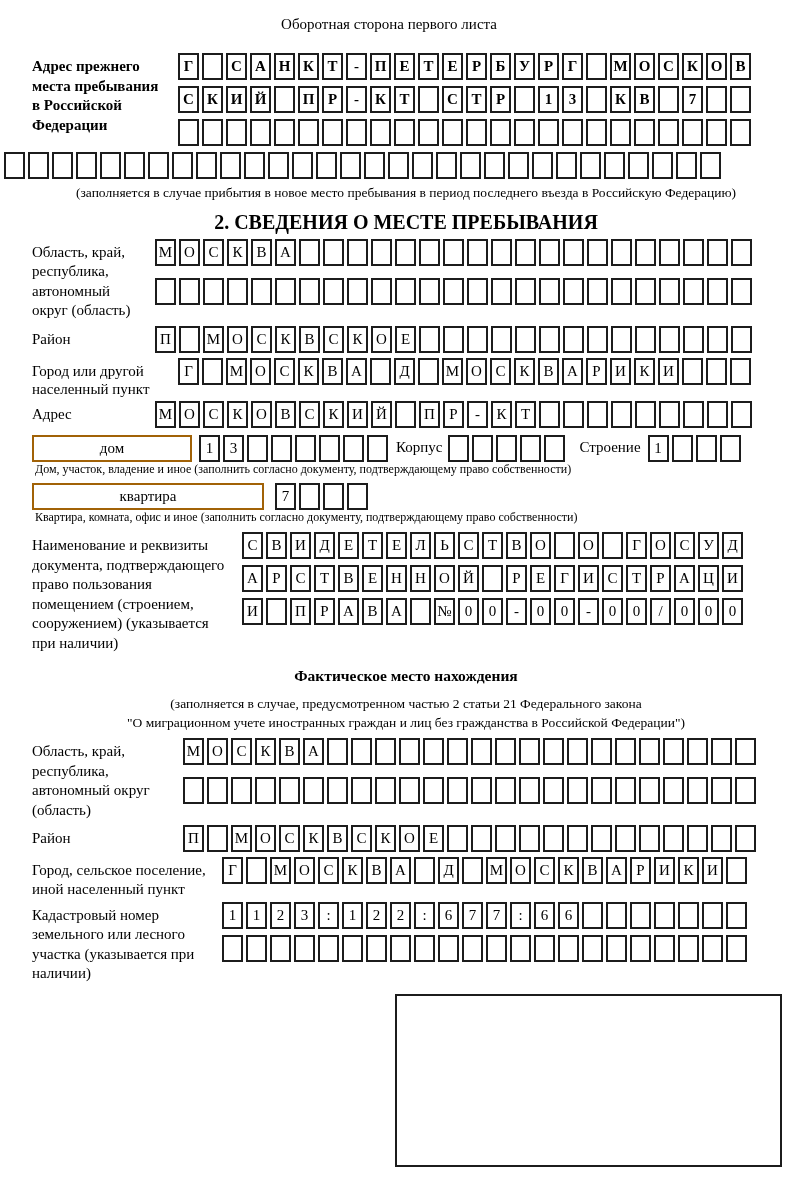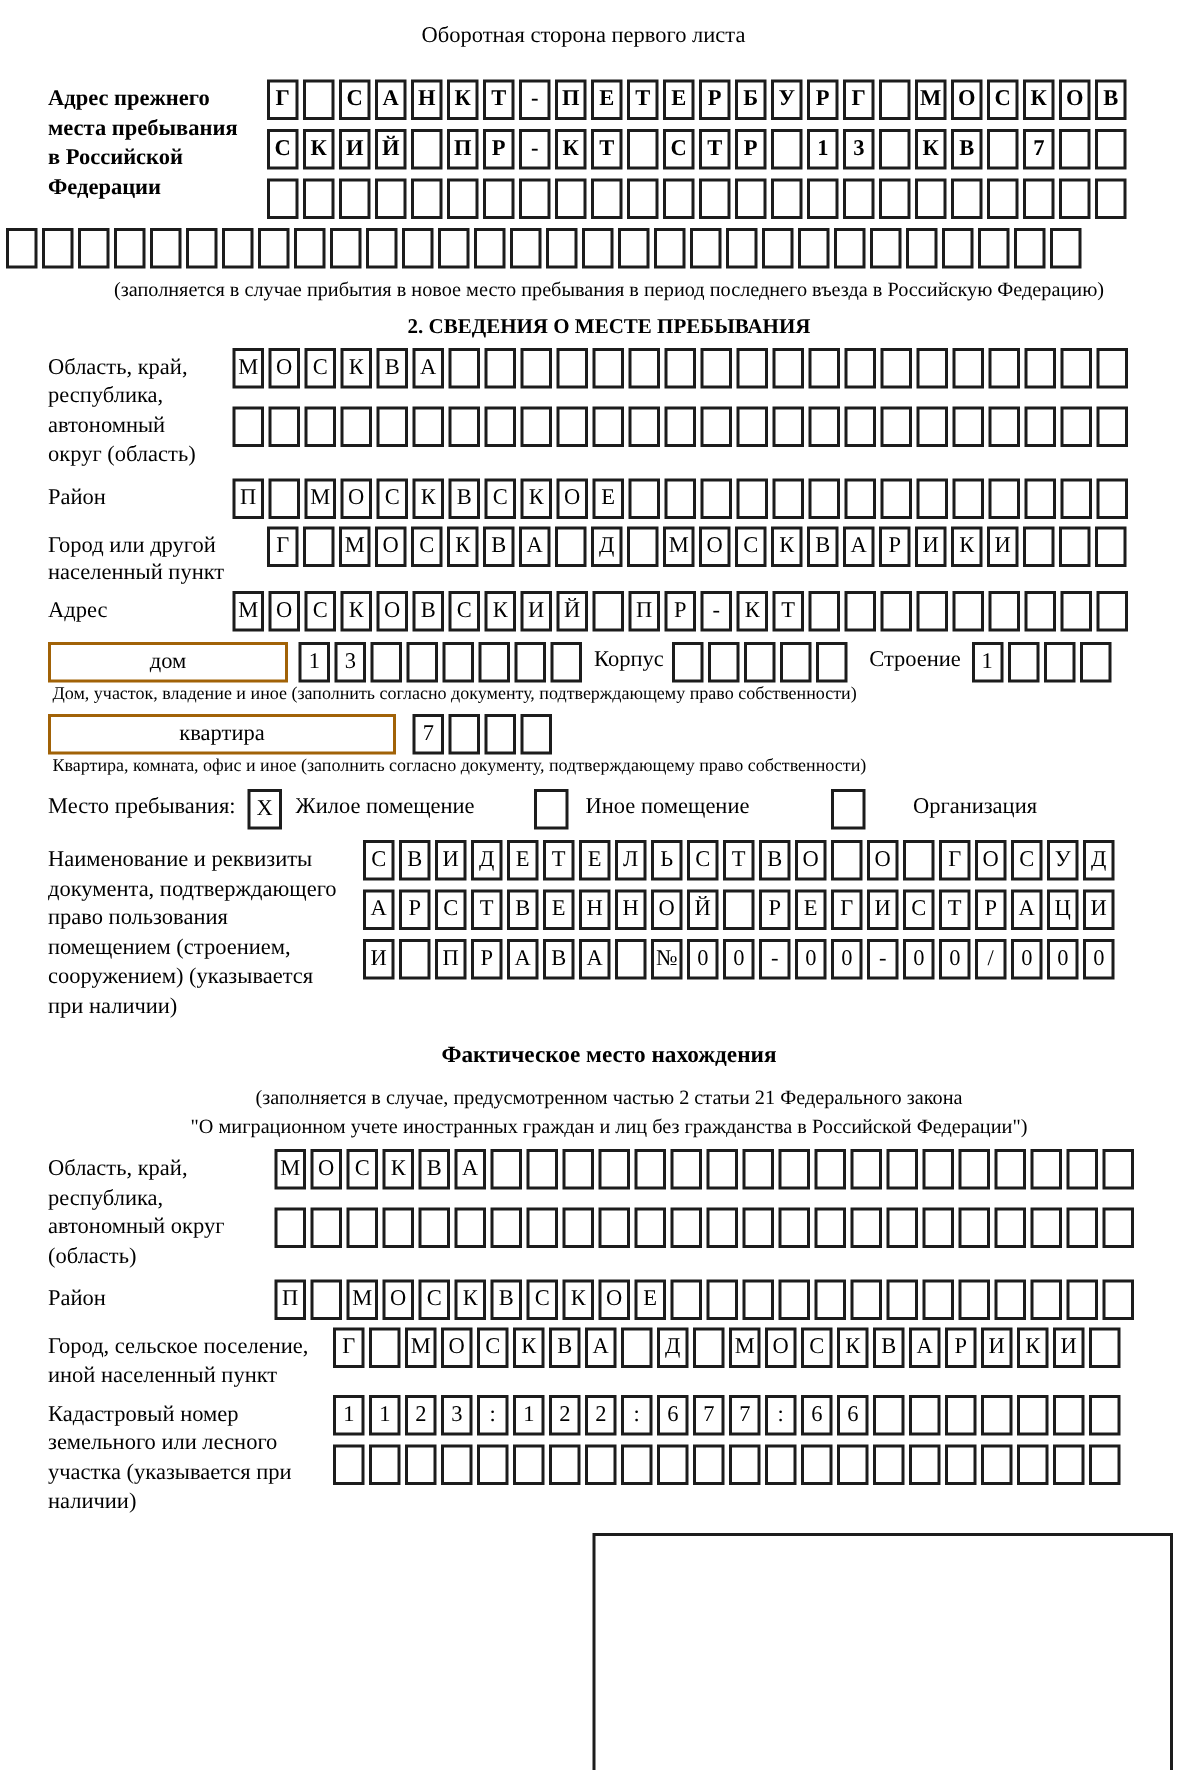--- a/index.html
+++ b/index.html
@@ -24,21 +24,21 @@
   .stack-sm .cells + .cells { margin-top:6px; }
   .cell {
     flex:0 0 auto; width:21px; height:27px;
     border:2px solid #1c1c1c;
     text-align:center; font-size:15px; line-height:22px;
     overflow:hidden;
   }
   .fullrow { margin:6px 0 0 -28px; }
 
   .note { text-align:center; font-size:13.5px; margin-top:5px; line-height:1.3; }
-  .section-title { text-align:center; font-weight:bold; font-size:14px; margin-top:9px; }
+  .section-title { text-align:center; font-weight:bold; font-size:20px; margin-top:9px; }
   .sub-title { text-align:center; font-weight:bold; font-size:15.5px; margin-top:14px; }
 
   .named-box {
     border:2px solid #a16207; height:27px; flex:0 0 auto;
     text-align:center; line-height:22px; font-size:15px;
   }
   .inline-label { padding-top:4px; flex:0 0 auto; }
 
   .checkbox {
     flex:0 0 auto; width:23px; height:27px; border:2px solid #1c1c1c;
@@ -368,29 +368,20 @@
     <div class="named-box" style="width:232px; margin-right:11px;">квартира</div>
     <div class="cells">
         <span class="cell">7</span>
         <span class="cell"></span>
         <span class="cell"></span>
         <span class="cell"></span>
       </div>
   </div>
   <div class="left-note">Квартира, комната, офис и иное (заполнить согласно документу, подтверждающему право собственности)</div>
 
-  <div class="stay-row">
-    <div class="opt-label" style="margin-right:8px;">Место пребывания:</div>
-    <div class="checkbox">X</div>
-    <div class="opt-label" style="margin:0 0 0 9px;">Жилое помещение</div>
-    <div class="checkbox" style="margin-left:40px;"></div>
-    <div class="opt-label" style="margin:0 0 0 11px;">Иное помещение</div>
-    <div class="checkbox" style="margin-left:54px;"></div>
-    <div class="opt-label" style="margin:0 0 0 32px;">Организация</div>
-  </div>
 
   <div class="row" style="margin-top:7px;">
     <div class="label w205">Наименование и реквизиты документа, подтверждающего право пользования помещением (строением, сооружением) (указывается при наличии)</div>
     <div class="stack stack-sm">
       <div class="cells">
           <span class="cell">С</span>
           <span class="cell">В</span>
           <span class="cell">И</span>
           <span class="cell">Д</span>
           <span class="cell">Е</span>

